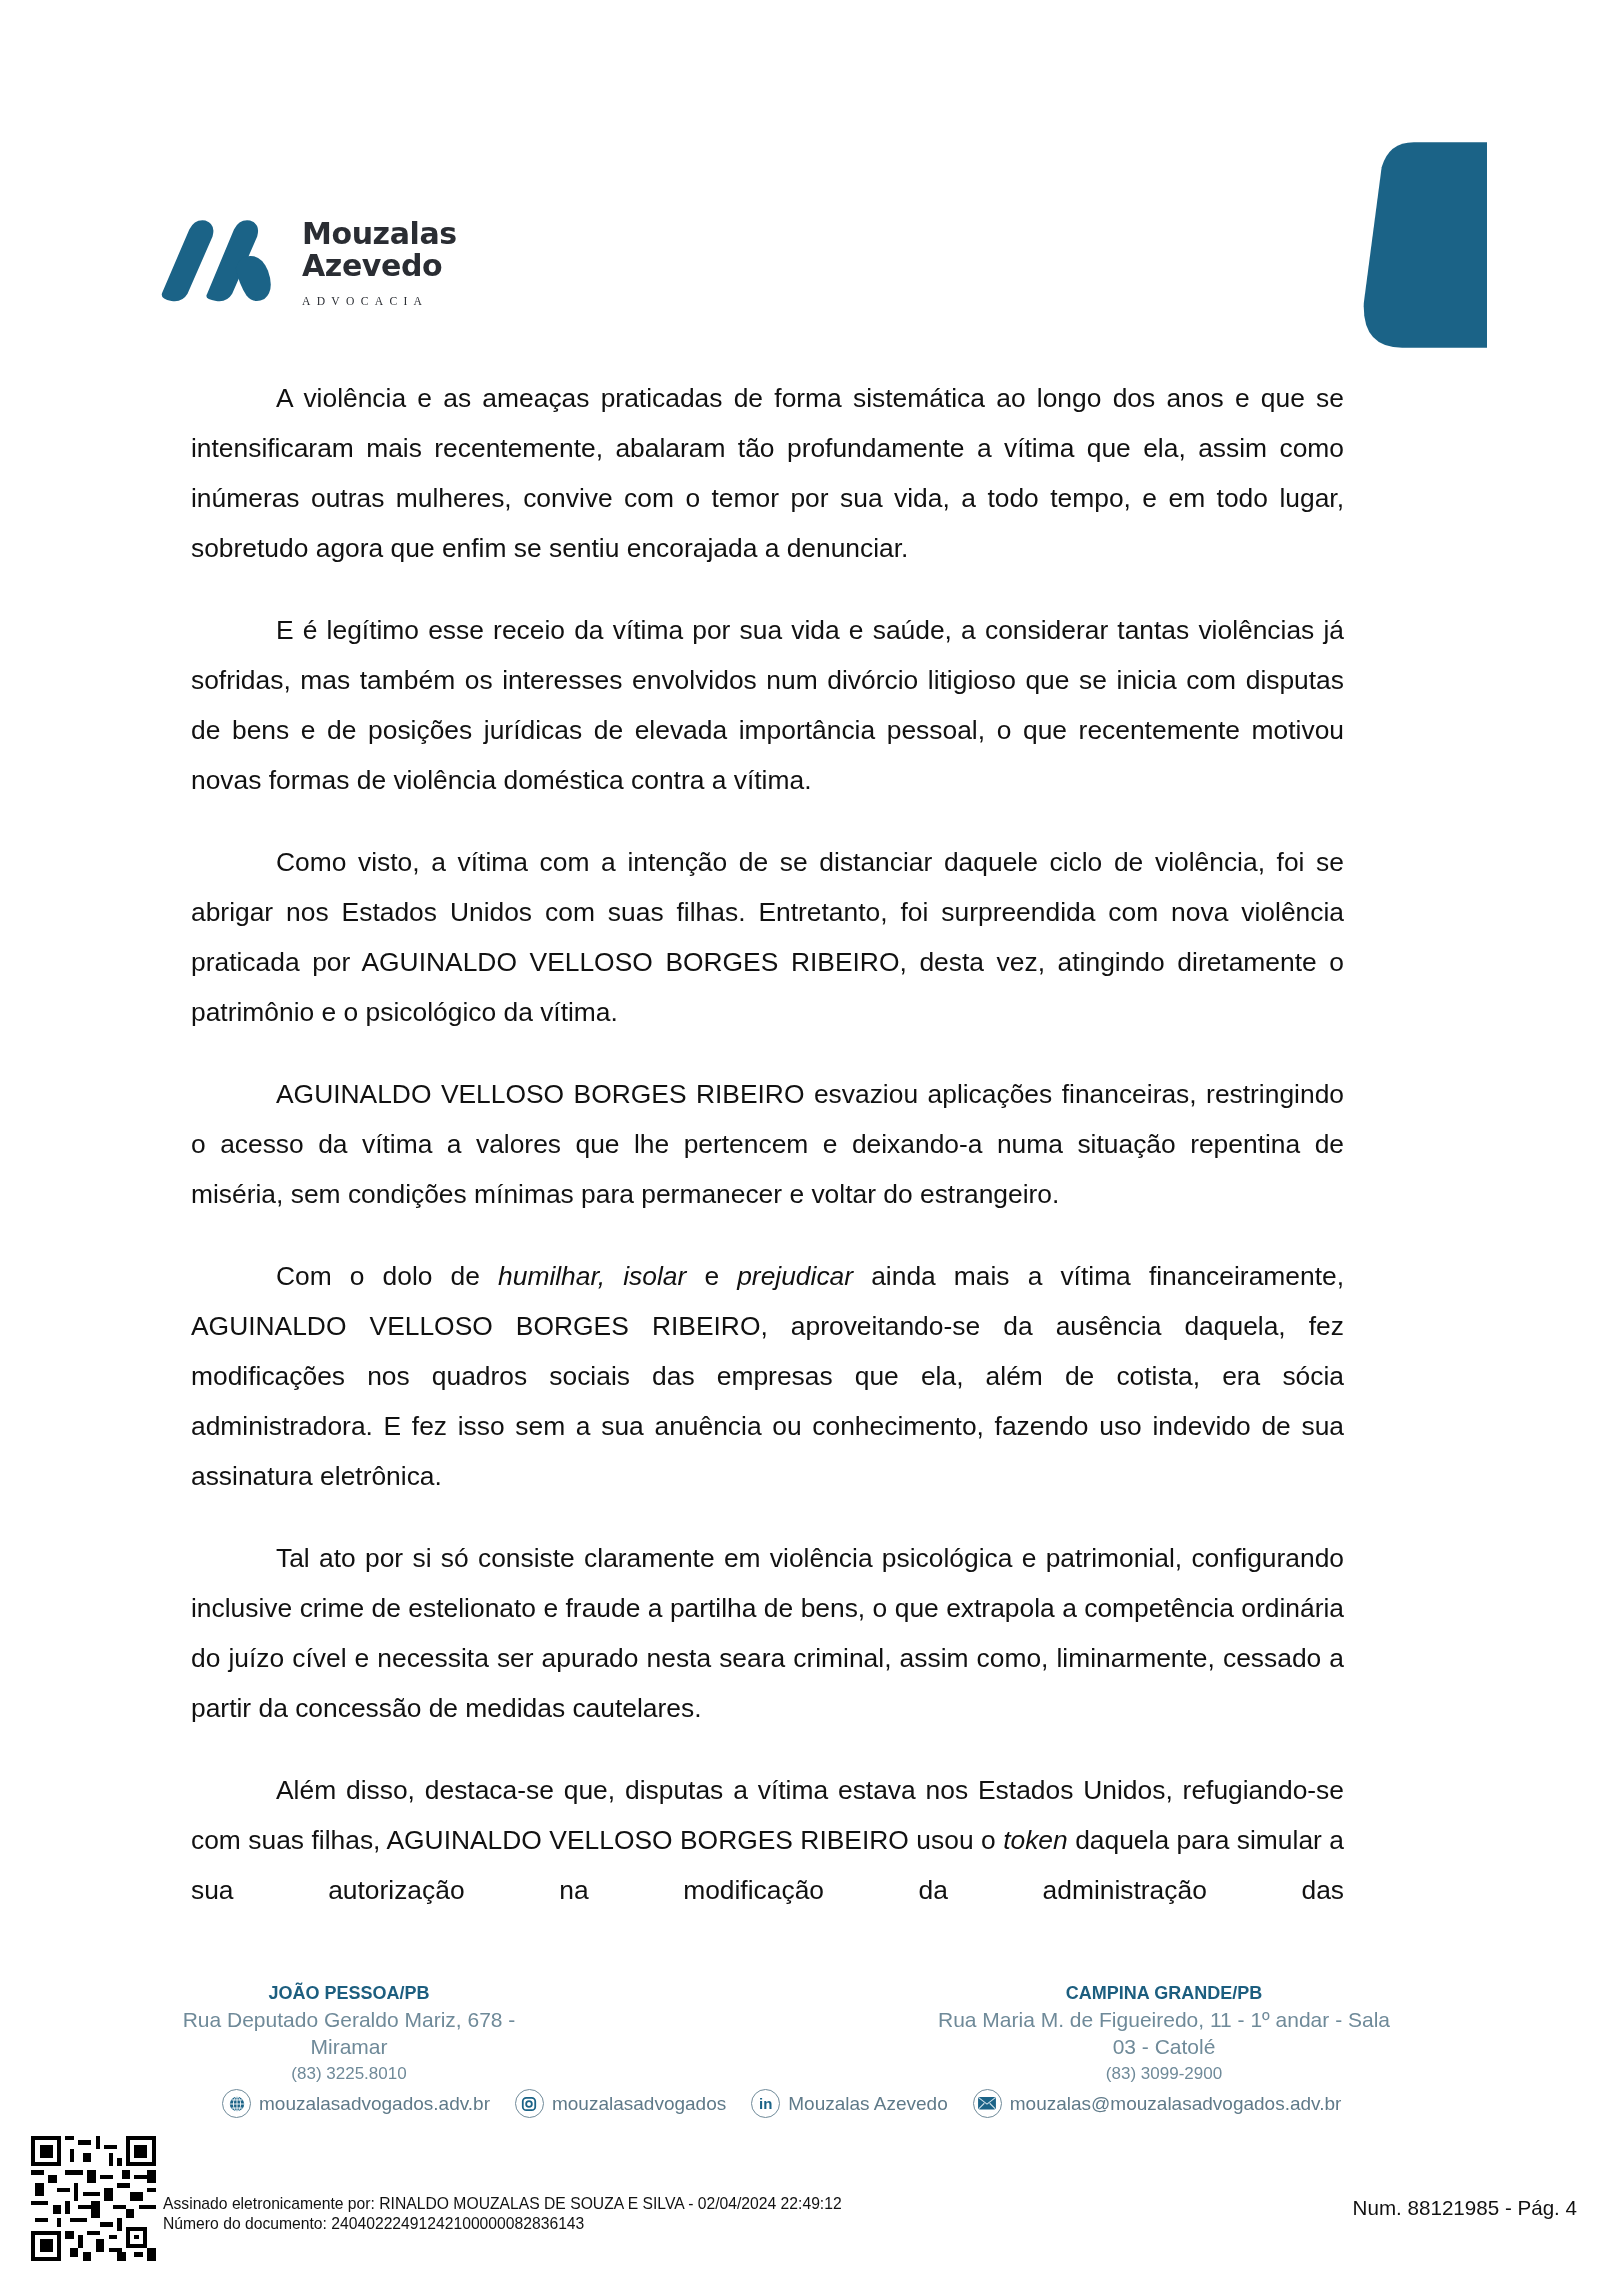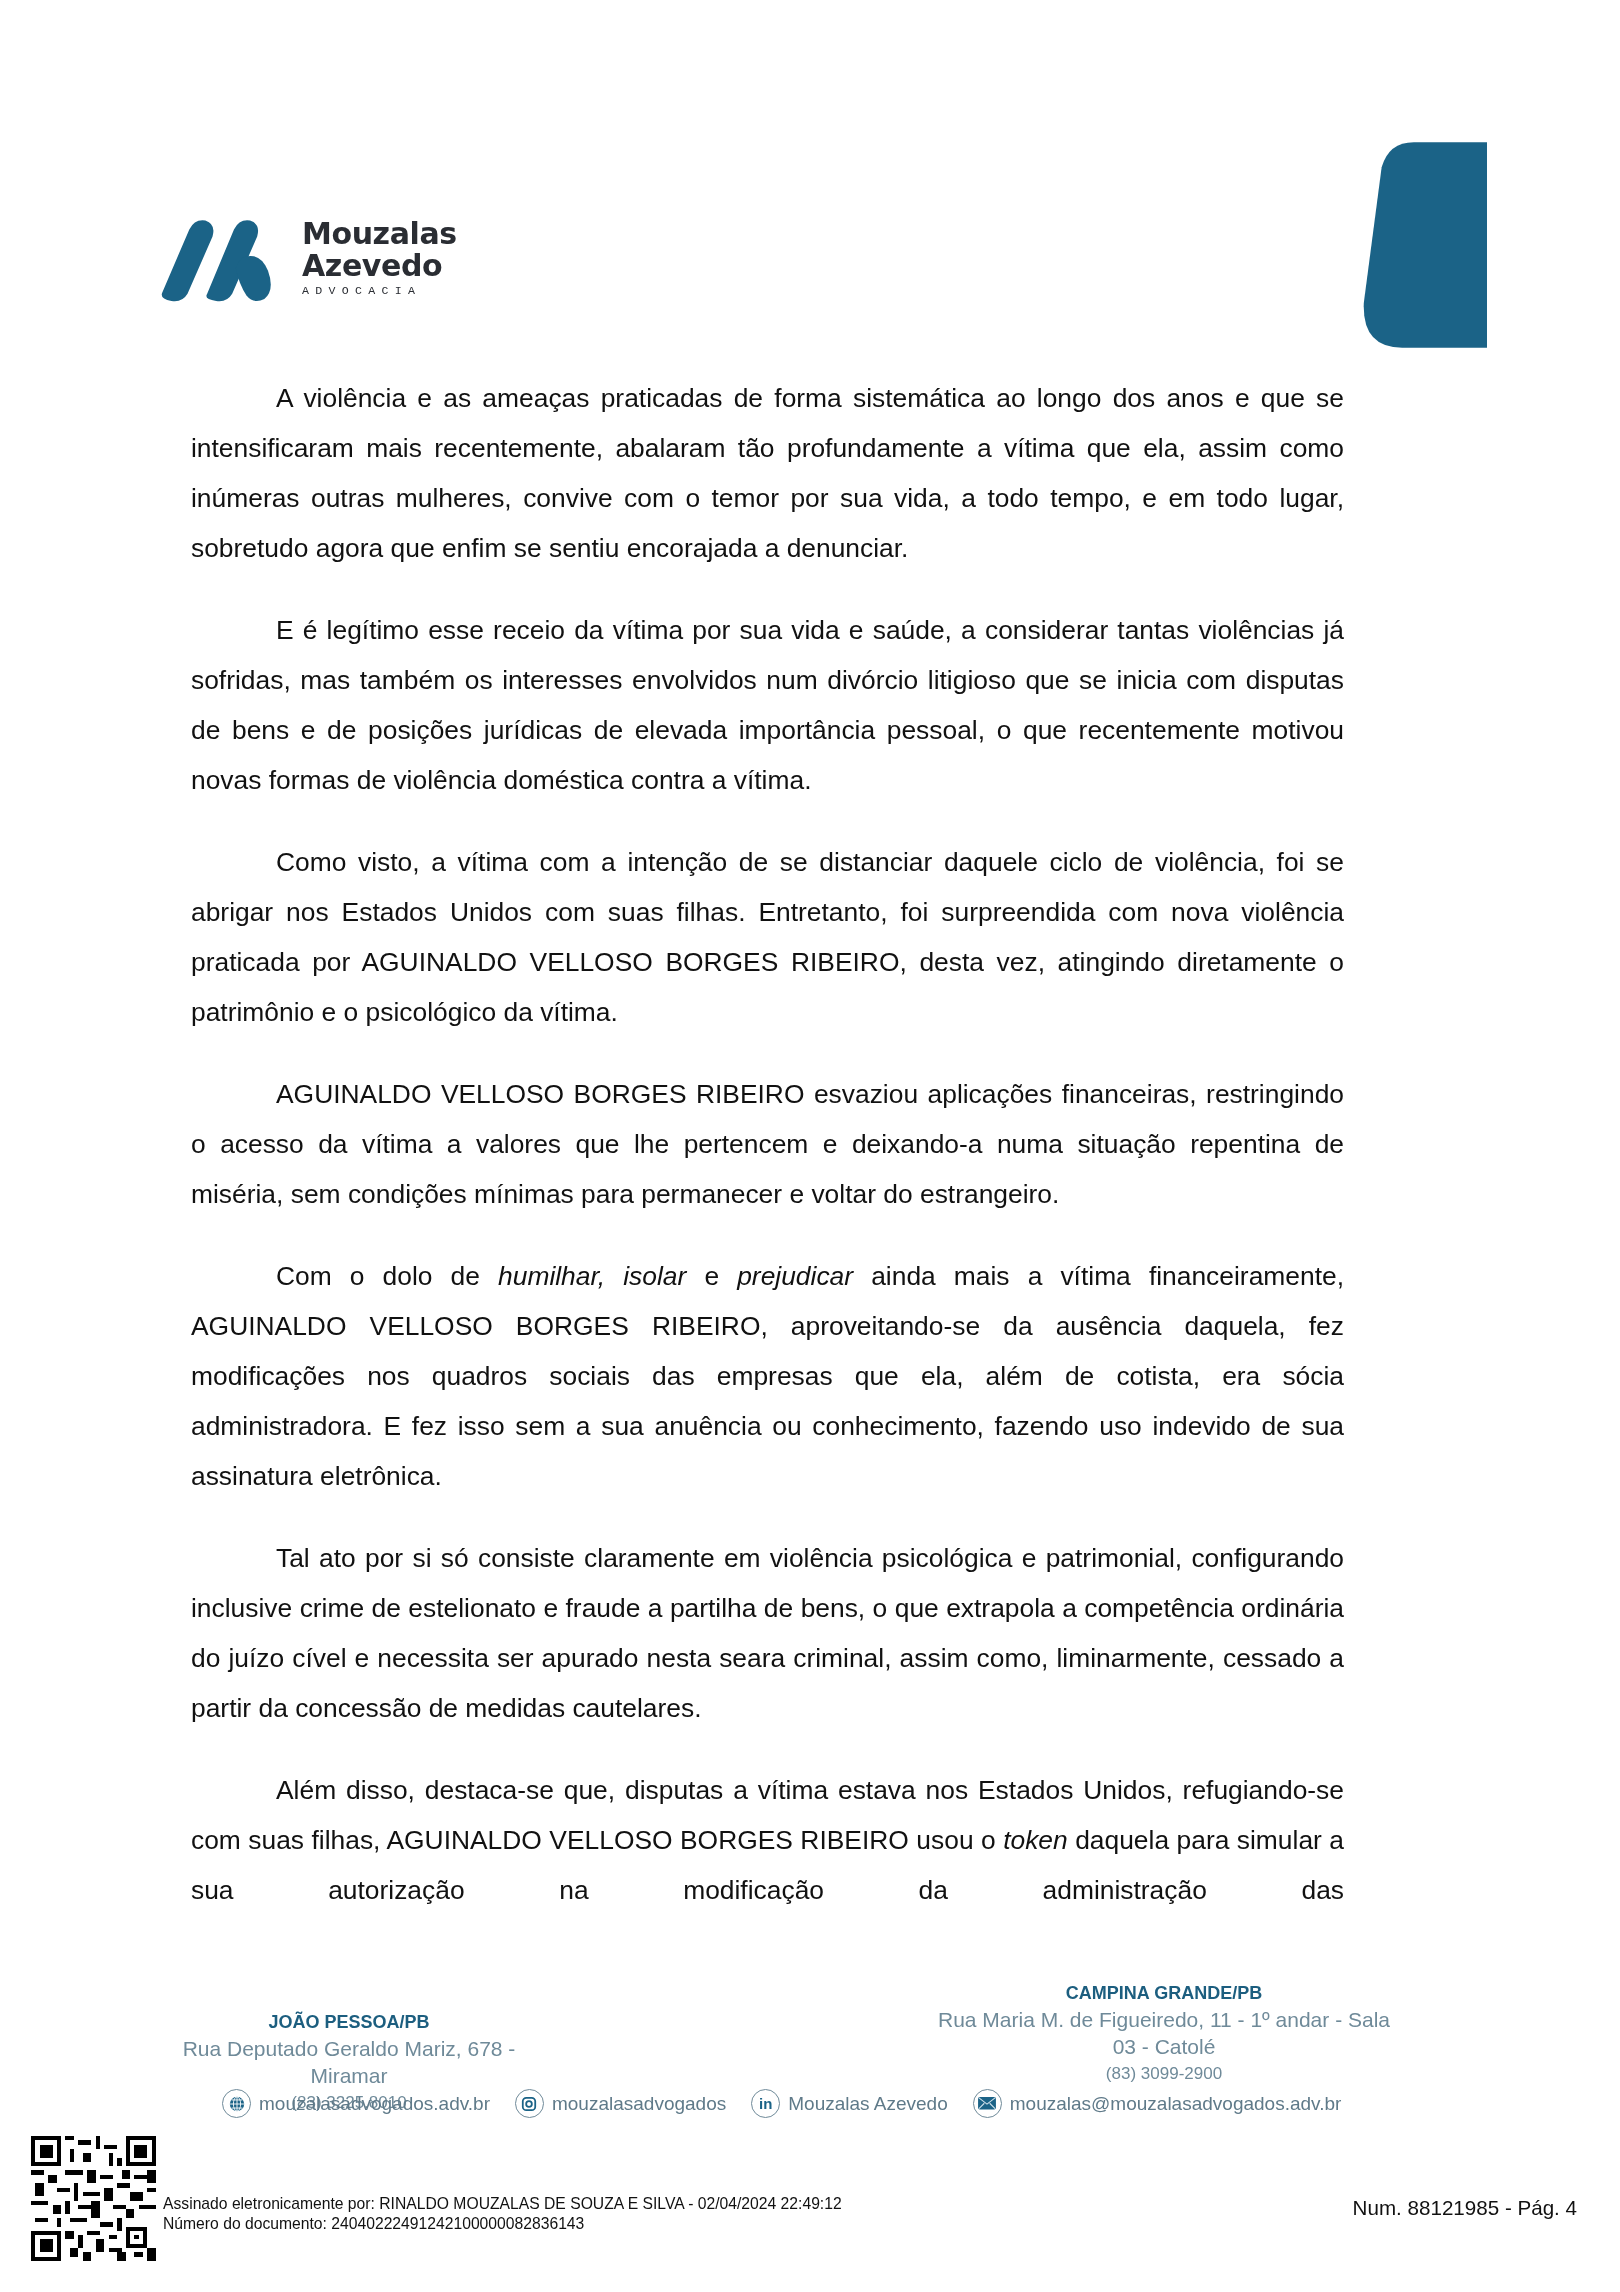--- a/index.html
+++ b/index.html
@@ -3,36 +3,36 @@
 <meta charset="utf-8">
 <style>
   html, body { margin:0; padding:0; background:#ffffff; }
   body { width:1620px; height:2293px; position:relative; overflow:hidden; font-family:"Liberation Sans", sans-serif; color:#111; }
 
   
   .logo { position:absolute; left:150px; top:213px; width:304px; height:90px; }
   .logo-mark { position:absolute; left:0; top:0; width:134px; height:90px; }
   .logo-text { position:absolute; left:152px; top:5.4px; }
   .logo-name { font-family:"DejaVu Sans", sans-serif; font-weight:bold; font-size:30px; line-height:32px; color:#2a2d33; letter-spacing:-0.4px; }
-  .logo-sub { font-family:Liberation Mono, monospace; font-size:11.6px; letter-spacing:6.3px; color:#2a2d33; margin-top:2px; }
+  .logo-sub { font-family:Liberation Serif, serif; font-size:11.6px; letter-spacing:6.3px; color:#2a2d33; margin-top:13px; }
   .corner-shape { position:absolute; right:133px; top:142px; width:125px; height:206px; }
 
   
   .content { position:absolute; left:191px; top:373px; width:1153px; }
   .para { font-size:26.4px; line-height:50px; text-align:justify; text-indent:85px; margin:0 0 32px 0; color:#111; }
   .para b { font-weight:normal; }
   .para i { font-style:italic; }
 
   
   .offices { position:absolute; top:1981px; left:161px; width:1236px; display:flex; justify-content:space-between; }
   .office { text-align:center; color:#6f8a99; }
   .office-city { font-weight:bold; font-size:18px; color:#1c5e7f; line-height:25px; }
   .office-addr { font-size:21px; line-height:27px; color:#6f8a99; }
   .office-phone { font-size:17px; line-height:27px; color:#6f8a99; }
-  .office.o1 { width:376px;margin-top:29px; }
+  .office.o1 { width:376px; }
   .office.o2 { width:466px; }
   .office.o3 { width:376px; }
 
   .contacts { position:absolute; top:2089px; left:222px; display:flex; gap:25px; align-items:center; }
   .contact { display:flex; align-items:center; gap:8px; font-size:19px; color:#5f7a89; }
   .c-icon { width:29px; height:29px; border:1.8px solid #6f8a99; border-radius:50%; display:flex; align-items:center; justify-content:center; box-sizing:border-box; }
 
   
   .qr { position:absolute; left:31px; top:2136px; width:125px; height:125px; }
   .sig { position:absolute; left:163px; top:2194px; font-size:15.7px; line-height:19.7px; color:#111; }

